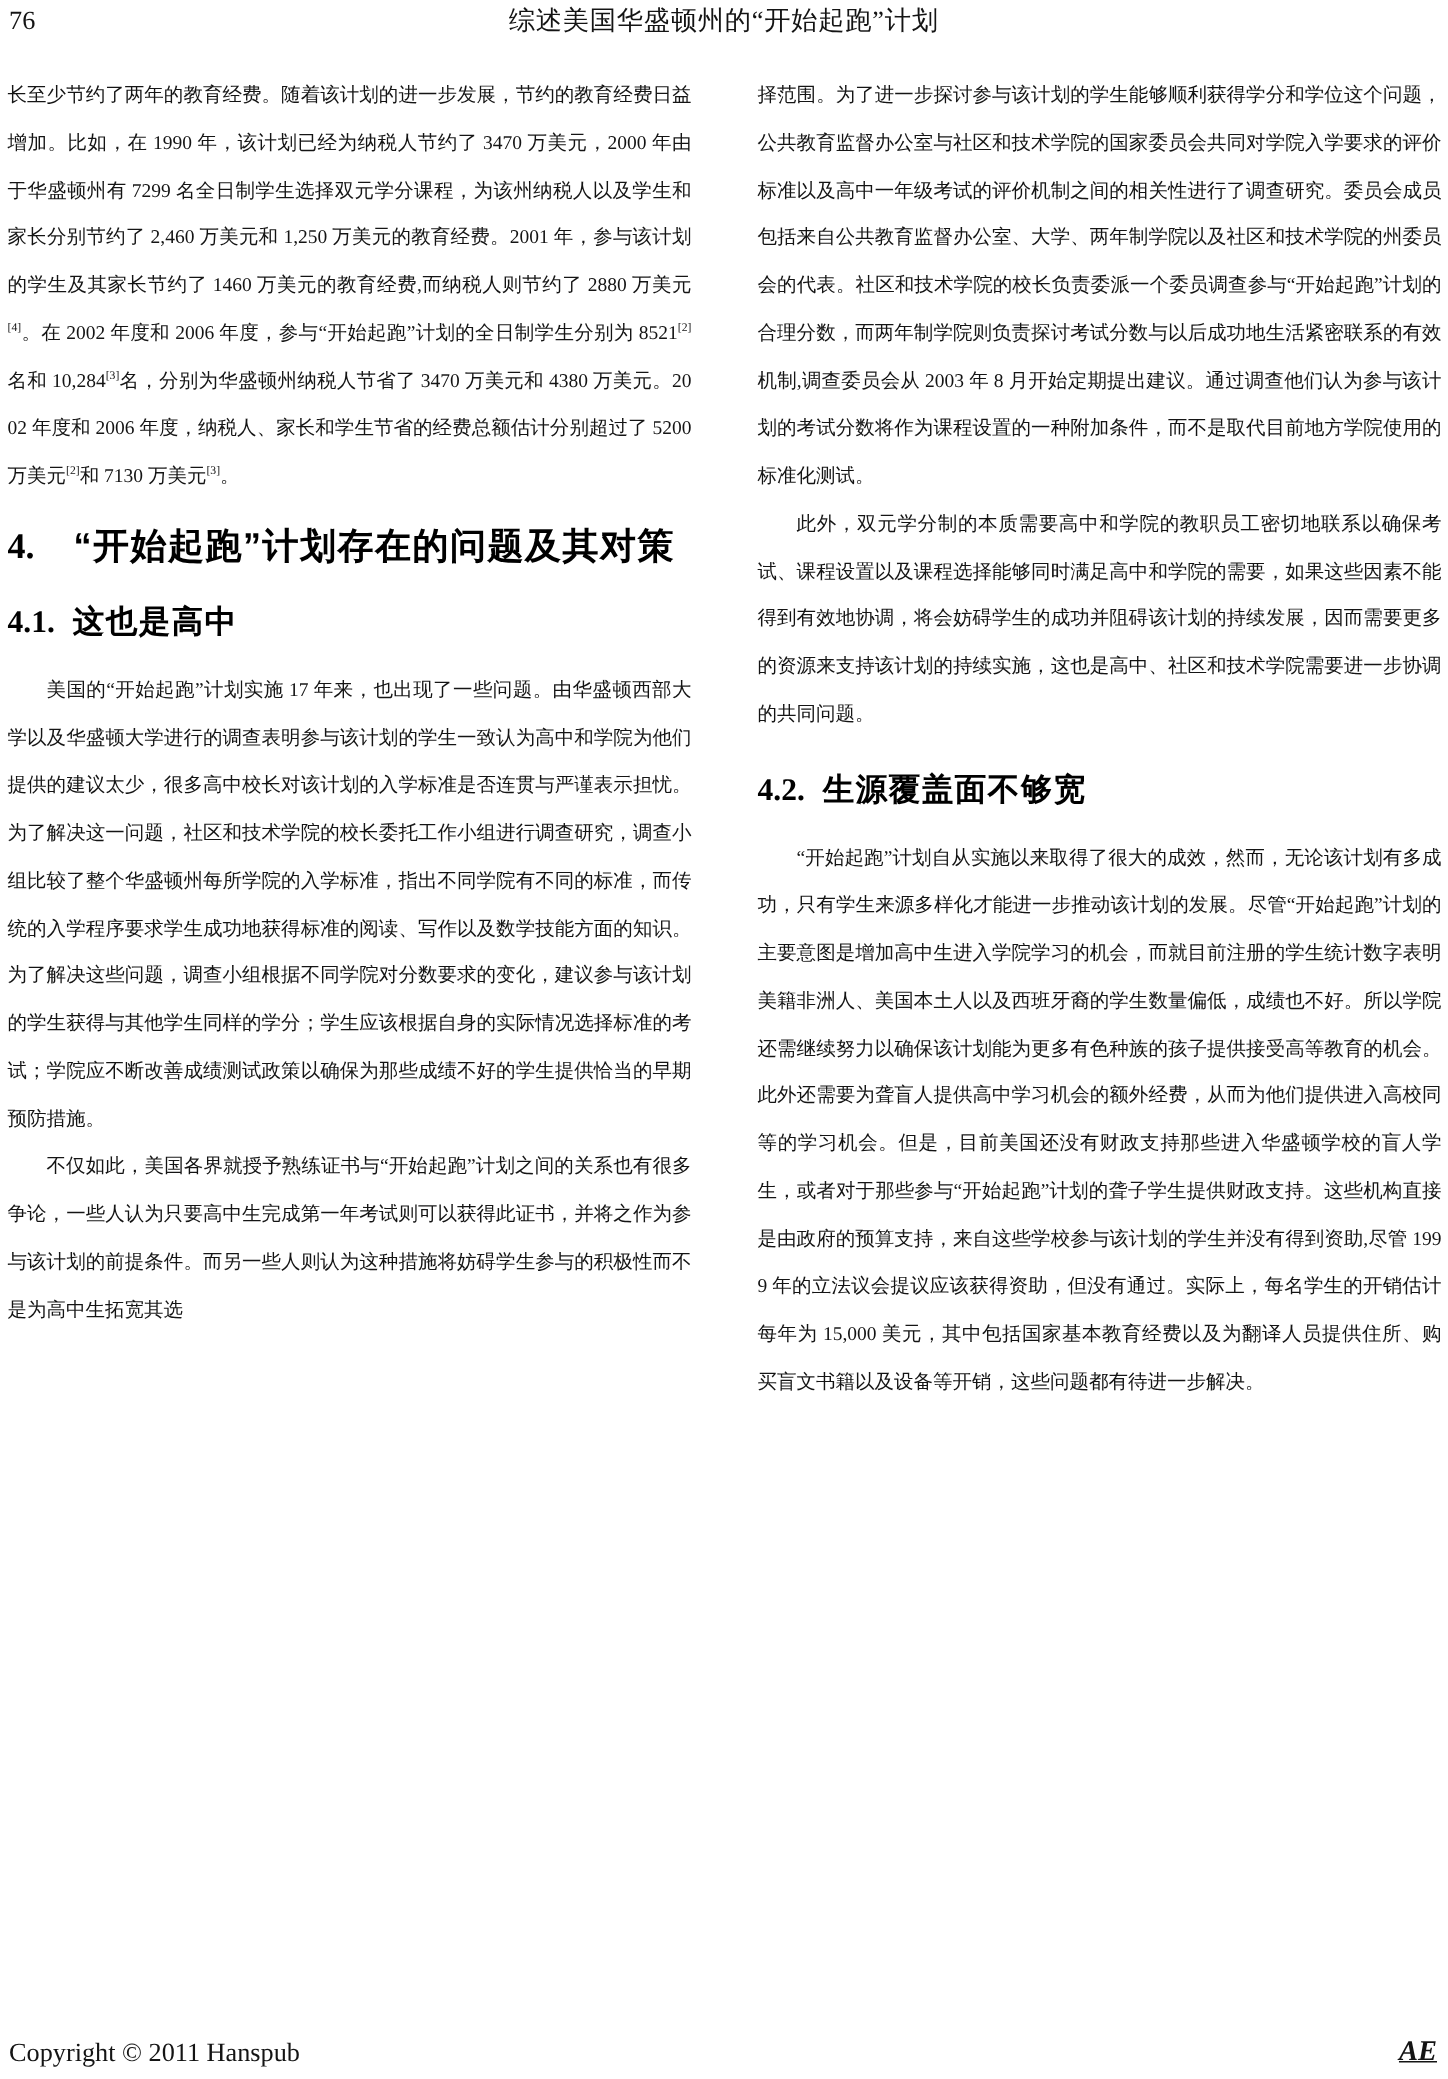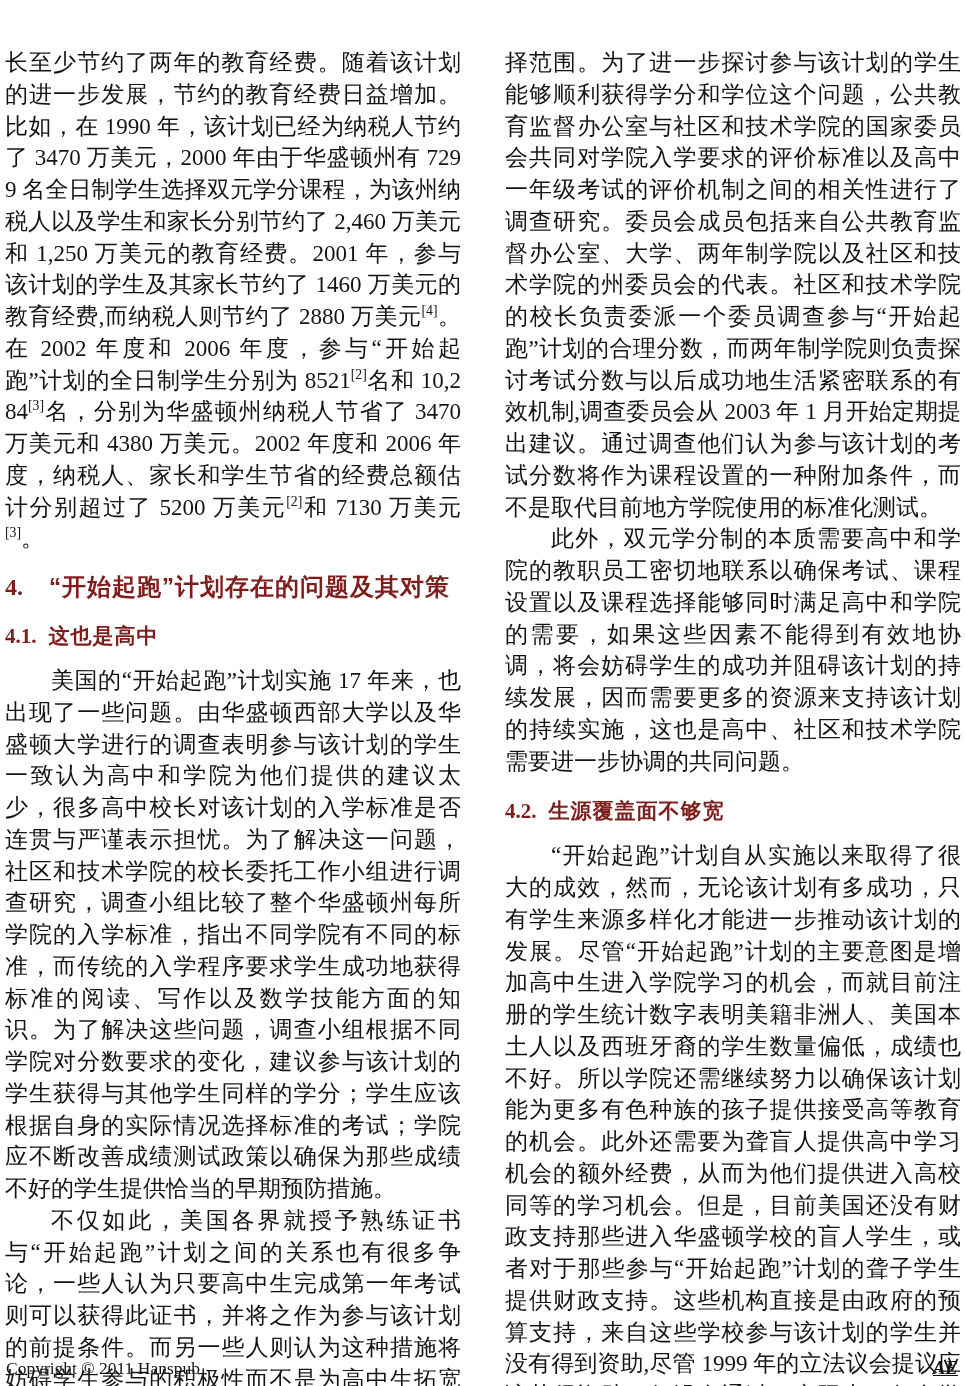--- a/index.html
+++ b/index.html
@@ -47,39 +47,39 @@
     right: 4px;
     display: flex;
     gap: 44px;
   }
   .col {
     flex: 1 1 0;
     min-width: 0;
   }
   .col p {
     margin: 0;
-    font-size: 23px;
+    font-size: 13px;
     line-height: 31.75px;
     text-align: justify;
     text-indent: 2em;
     word-break: break-all;
   }
   .col p.noindent {
     text-indent: 0;
   }
   sup {
     font-size: 0.60em;
     line-height: 0;
     vertical-align: super;
     letter-spacing: 0;
   }
   
   h2.sec, h3.subsec {
     margin: 0;
-    color: #7f1d1d;
+    color: #000000;
     font-weight: bold;
     display: block;
   }
   h2.sec {
     margin: 17px 0 13px 0;
     font-size: 24px;
     line-height: 30px;
   }
   h3.subsec {
     margin: 20px 0 15px 0;
@@ -120,41 +120,45 @@
     font-style: italic;
     font-size: 19px;
     text-decoration: underline;
   }
 </style>
 </head>
 <body>
 
 <div class="page">
 
+  <div class="page-header">
+    <span class="pageno">76</span>
+    <span class="running-title">综述美国华盛顿州的“开始起跑”计划</span>
+  </div>
 
   <div class="columns">
 
     <div class="col">
       <p class="noindent">长至少节约了两年的教育经费。随着该计划的进一步发展，节约的教育经费日益增加。比如，在 1990 年，该计划已经为纳税人节约了 3470 万美元，2000 年由于华盛顿州有 7299 名全日制学生选择双元学分课程，为该州纳税人以及学生和家长分别节约了 2,460 万美元和 1,250 万美元的教育经费。2001 年，参与该计划的学生及其家长节约了 1460 万美元的教育经费,而纳税人则节约了 2880 万美元<sup>[4]</sup>。在 2002 年度和 2006 年度，参与“开始起跑”计划的全日制学生分别为 8521<sup>[2]</sup>名和 10,284<sup>[3]</sup>名，分别为华盛顿州纳税人节省了 3470 万美元和 4380 万美元。2002 年度和 2006 年度，纳税人、家长和学生节省的经费总额估计分别超过了 5200 万美元<sup>[2]</sup>和 7130 万美元<sup>[3]</sup>。</p>
 
       <h2 class="sec">
         <span class="hnum">4.</span><span class="htext">“开始起跑”计划存在的问题及其对策</span>
       </h2>
 
 
       <h3 class="subsec">
         <span class="hnum">4.1.</span><span class="htext">这也是高中</span>
       </h3>
 
       <p>美国的“开始起跑”计划实施 17 年来，也出现了一些问题。由华盛顿西部大学以及华盛顿大学进行的调查表明参与该计划的学生一致认为高中和学院为他们提供的建议太少，很多高中校长对该计划的入学标准是否连贯与严谨表示担忧。为了解决这一问题，社区和技术学院的校长委托工作小组进行调查研究，调查小组比较了整个华盛顿州每所学院的入学标准，指出不同学院有不同的标准，而传统的入学程序要求学生成功地获得标准的阅读、写作以及数学技能方面的知识。为了解决这些问题，调查小组根据不同学院对分数要求的变化，建议参与该计划的学生获得与其他学生同样的学分；学生应该根据自身的实际情况选择标准的考试；学院应不断改善成绩测试政策以确保为那些成绩不好的学生提供恰当的早期预防措施。</p>
       <p>不仅如此，美国各界就授予熟练证书与“开始起跑”计划之间的关系也有很多争论，一些人认为只要高中生完成第一年考试则可以获得此证书，并将之作为参与该计划的前提条件。而另一些人则认为这种措施将妨碍学生参与的积极性而不是为高中生拓宽其选</p>
     </div>
 
     <div class="col">
-      <p class="noindent">择范围。为了进一步探讨参与该计划的学生能够顺利获得学分和学位这个问题，公共教育监督办公室与社区和技术学院的国家委员会共同对学院入学要求的评价标准以及高中一年级考试的评价机制之间的相关性进行了调查研究。委员会成员包括来自公共教育监督办公室、大学、两年制学院以及社区和技术学院的州委员会的代表。社区和技术学院的校长负责委派一个委员调查参与“开始起跑”计划的合理分数，而两年制学院则负责探讨考试分数与以后成功地生活紧密联系的有效机制,调查委员会从 2003 年 1 月开始定期提出建议。通过调查他们认为参与该计划的考试分数将作为课程设置的一种附加条件，而不是取代目前地方学院使用的标准化测试。</p>
+      <p class="noindent">择范围。为了进一步探讨参与该计划的学生能够顺利获得学分和学位这个问题，公共教育监督办公室与社区和技术学院的国家委员会共同对学院入学要求的评价标准以及高中一年级考试的评价机制之间的相关性进行了调查研究。委员会成员包括来自公共教育监督办公室、大学、两年制学院以及社区和技术学院的州委员会的代表。社区和技术学院的校长负责委派一个委员调查参与“开始起跑”计划的合理分数，而两年制学院则负责探讨考试分数与以后成功地生活紧密联系的有效机制,调查委员会从 2003 年 8 月开始定期提出建议。通过调查他们认为参与该计划的考试分数将作为课程设置的一种附加条件，而不是取代目前地方学院使用的标准化测试。</p>
       <p>此外，双元学分制的本质需要高中和学院的教职员工密切地联系以确保考试、课程设置以及课程选择能够同时满足高中和学院的需要，如果这些因素不能得到有效地协调，将会妨碍学生的成功并阻碍该计划的持续发展，因而需要更多的资源来支持该计划的持续实施，这也是高中、社区和技术学院需要进一步协调的共同问题。</p>
 
       <h3 class="subsec">
         <span class="hnum">4.2.</span><span class="htext">生源覆盖面不够宽</span>
       </h3>
 
       <p>“开始起跑”计划自从实施以来取得了很大的成效，然而，无论该计划有多成功，只有学生来源多样化才能进一步推动该计划的发展。尽管“开始起跑”计划的主要意图是增加高中生进入学院学习的机会，而就目前注册的学生统计数字表明美籍非洲人、美国本土人以及西班牙裔的学生数量偏低，成绩也不好。所以学院还需继续努力以确保该计划能为更多有色种族的孩子提供接受高等教育的机会。此外还需要为聋盲人提供高中学习机会的额外经费，从而为他们提供进入高校同等的学习机会。但是，目前美国还没有财政支持那些进入华盛顿学校的盲人学生，或者对于那些参与“开始起跑”计划的聋子学生提供财政支持。这些机构直接是由政府的预算支持，来自这些学校参与该计划的学生并没有得到资助,尽管 1999 年的立法议会提议应该获得资助，但没有通过。实际上，每名学生的开销估计每年为 15,000 美元，其中包括国家基本教育经费以及为翻译人员提供住所、购买盲文书籍以及设备等开销，这些问题都有待进一步解决。</p>
     </div>
 
   </div>

